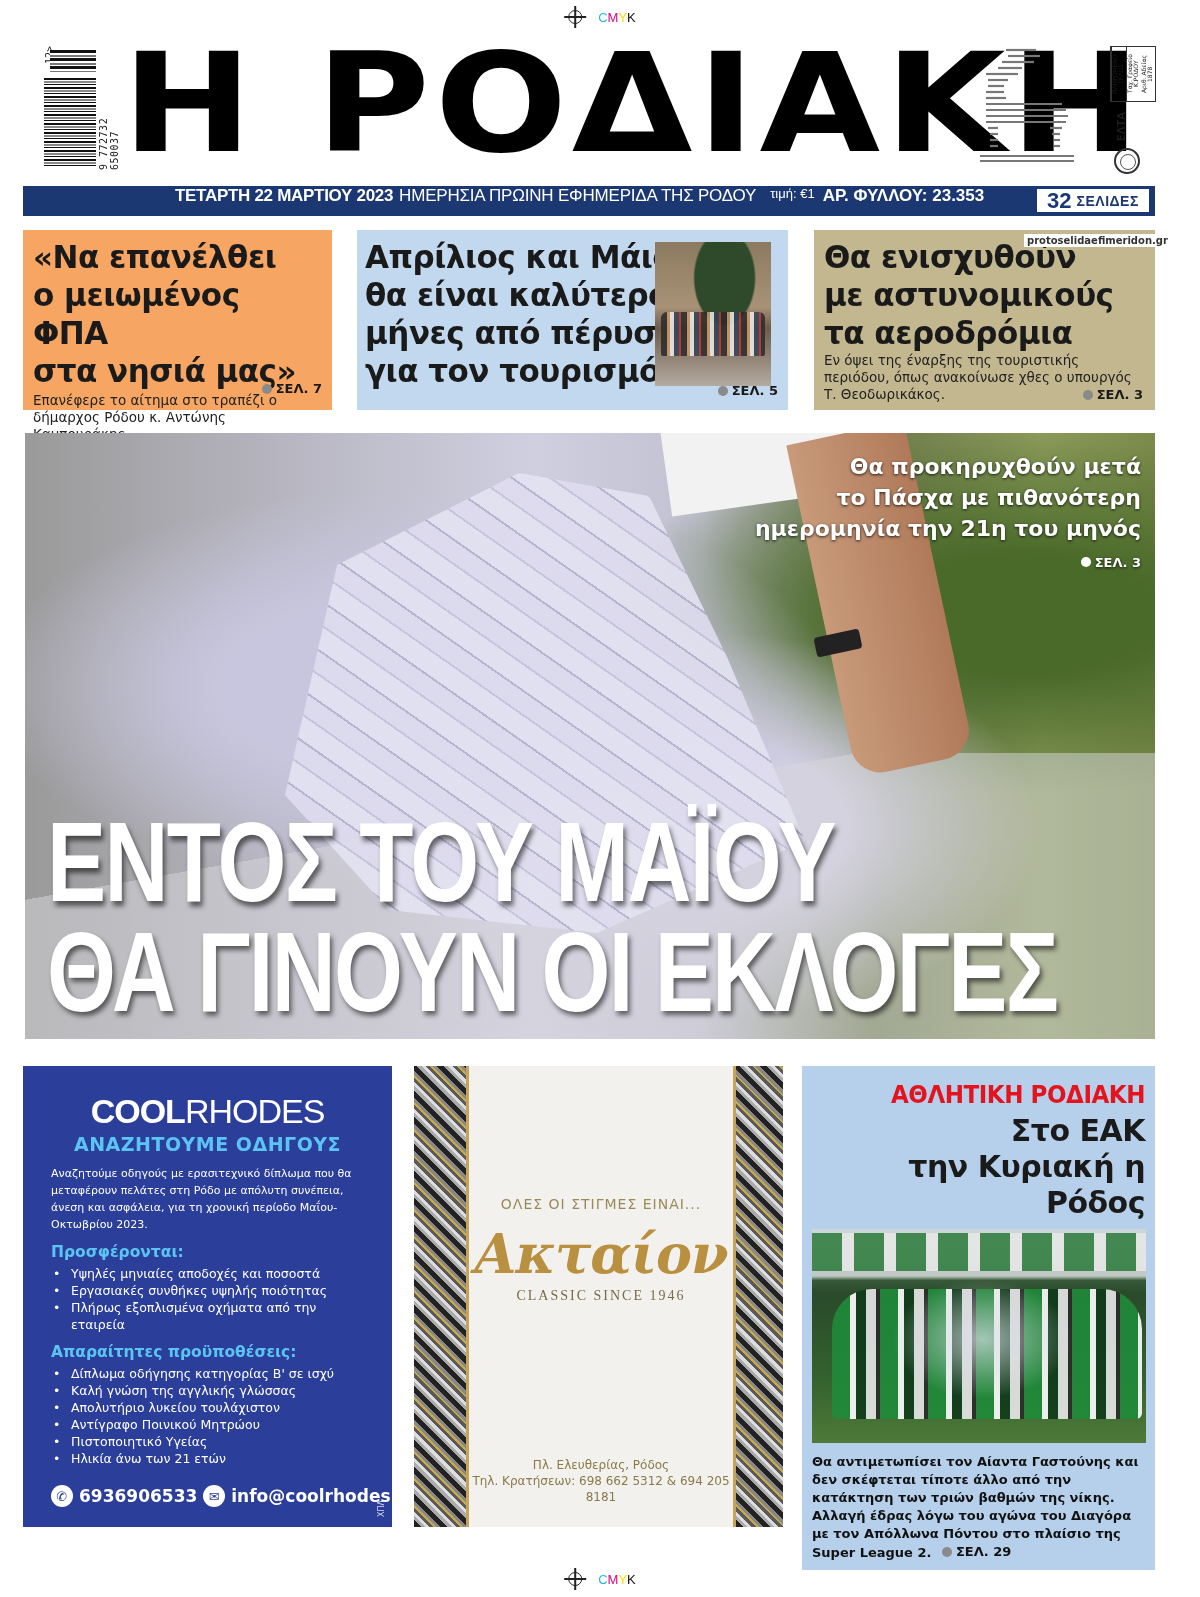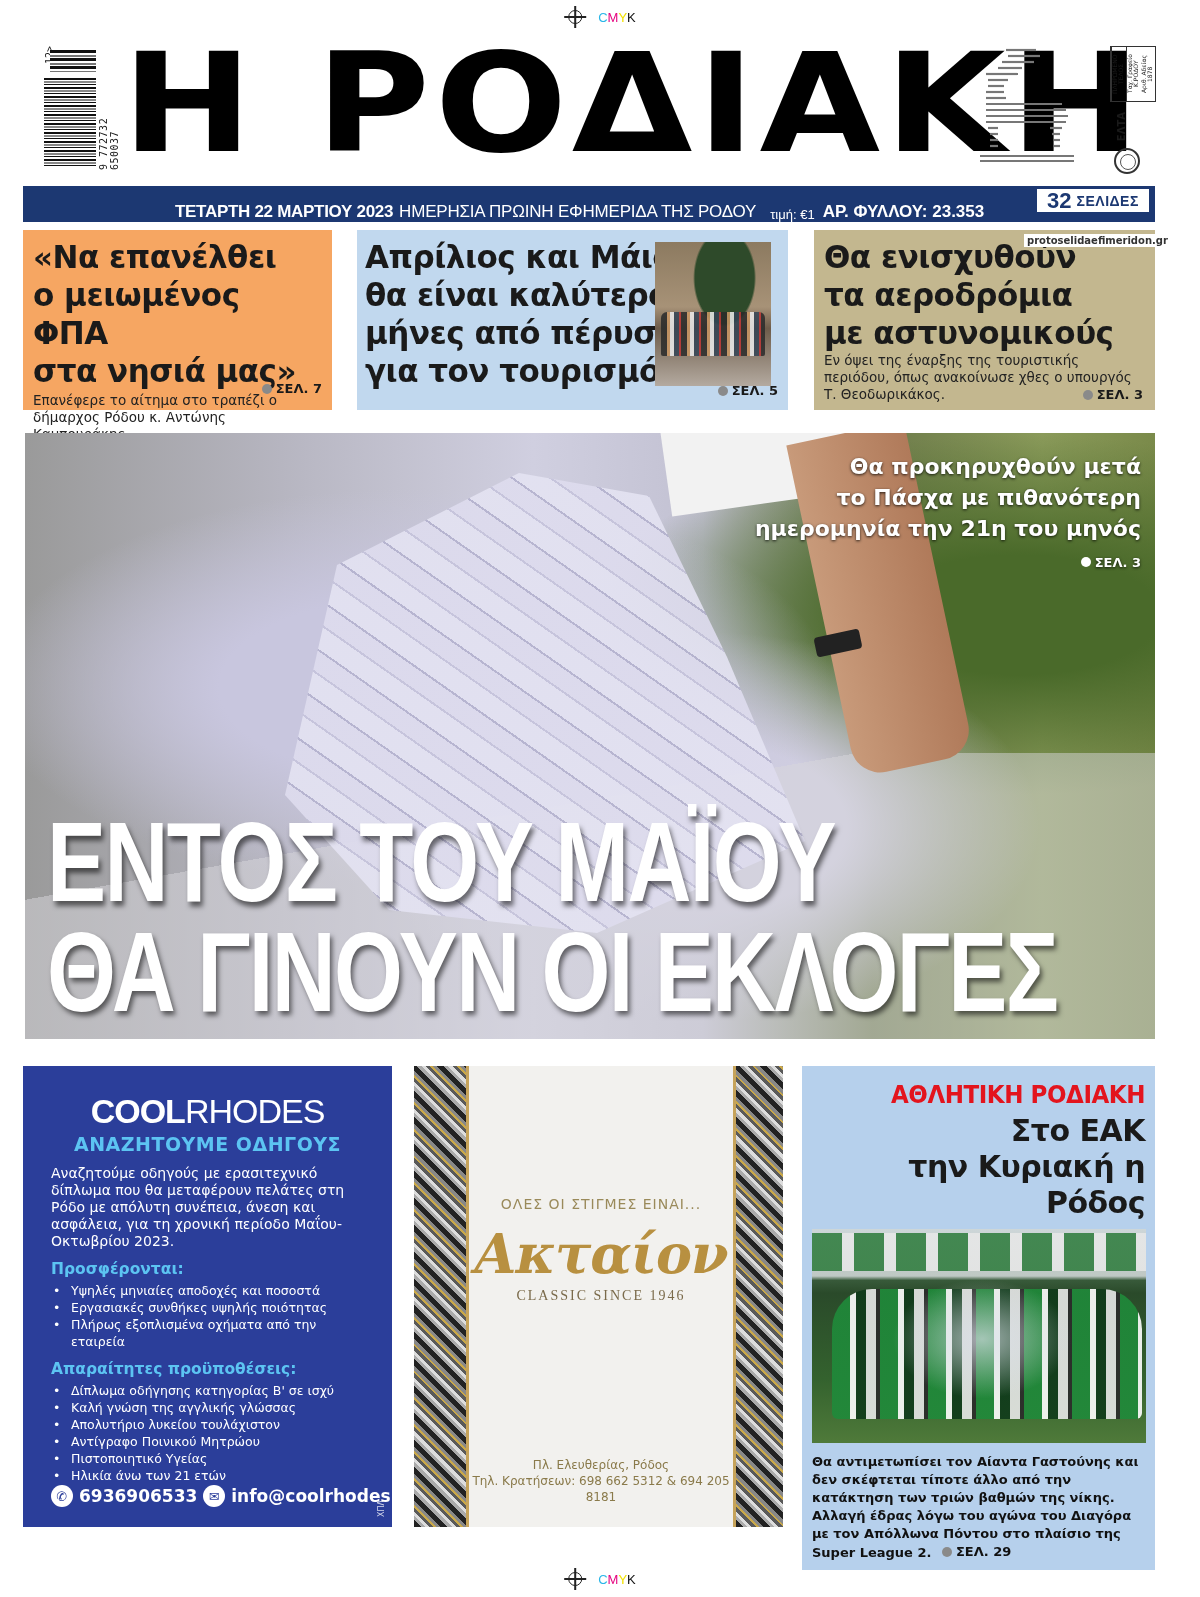--- a/index.html
+++ b/index.html
@@ -28,21 +28,21 @@
   .logo-title { position: absolute; left: 78px; top: -6px; font-family: "DejaVu Sans", sans-serif; font-weight: 900; font-size: 138px; letter-spacing: 4px; line-height: 140px; color: #000; transform: scaleX(1.13); transform-origin: left center; }
   .deer { position: absolute; left: 934px; top: 4px; width: 100px; height: 120px; }
   .stamp-box { position: absolute; left: 1066px; top: 6px; width: 46px; height: 56px; border: 1px solid #333; display: flex; }
   .stamp-box span { flex: 1; border-right: 1px solid #333; font-size: 6px; writing-mode: vertical-rl; transform: rotate(180deg); text-align: center; line-height: 1; padding: 2px 0; }
   .stamp-box span:last-child { border-right: none; }
   .elta { position: absolute; left: 1072px; top: 72px; font-size: 10px; font-weight: bold; writing-mode: vertical-rl; transform: rotate(180deg); }
   .elta-seal { position: absolute; left: 1070px; top: 108px; width: 26px; height: 26px; border: 2px solid #333; border-radius: 50%; }
   .elta-seal::after { content: ""; position: absolute; left: 4px; top: 4px; width: 14px; height: 14px; border: 1px solid #555; border-radius: 50%; }
 
   
-  .date-strip { position: absolute; top: 186px; left: 23px; width: 1132px; height: 36px; background: #1c3872; color: #fff; display: flex; align-items: flex-end; font-family: "Liberation Sans", sans-serif; font-stretch: condensed; }
+  .date-strip { position: absolute; top: 186px; left: 23px; width: 1132px; height: 30px; background: #1c3872; color: #fff; display: flex; align-items: flex-start; font-family: "Liberation Sans", sans-serif; font-stretch: condensed; }
   .date-strip .date { margin-left: 152px; font-size: 17px; font-weight: bold; letter-spacing: -0.3px; }
   .date-strip .desc { font-size: 17px; margin-left: 6px; letter-spacing: -0.2px; }
   .date-strip .price { font-size: 13px; margin-left: 14px; }
   .date-strip .issue-no { font-size: 17px; font-weight: bold; margin-left: 8px; }
   .pages-box { position: absolute; right: 4px; top: 1px; height: 27px; width: 116px; background: #fff; color: #1c3872; border: 2px solid #1c3872; display: flex; align-items: center; justify-content: center; gap: 5px; }
   .pages-box .n { font-size: 22px; font-weight: bold; }
   .pages-box .l { font-size: 14px; font-weight: bold; letter-spacing: 0.5px; }
 
   
   .teaser { position: absolute; top: 230px; height: 180px; }
@@ -91,21 +91,21 @@
   .lead .kicker .sel { color: #fff; font-size: 13px; margin-top: 2px; }
   .lead .kicker .sel .dot { background: #fff; }
   .lead .headline { position: absolute; left: 22px; top: 375px; color: #fff; font-family: "Liberation Sans", sans-serif; font-weight: bold; font-size: 108px; line-height: 104px; letter-spacing: -2px; transform: scaleX(0.82) scaleY(1.05); transform-origin: left top; text-shadow: 3px 4px 6px rgba(0,0,0,0.55); white-space: nowrap; }
 
   
   .ad-cool { position: absolute; left: 23px; top: 1066px; width: 369px; height: 461px; background: #2b3e9a; color: #fff; padding: 20px 28px 0 28px; }
   .cool-logo { text-align: center; font-size: 34px; letter-spacing: -1px; margin-top: 6px; font-family: "Liberation Sans", sans-serif; }
   .cool-logo .b { font-weight: 900; }
   .cool-logo .l { font-weight: normal; }
   .cool-sub { text-align: center; color: #5cc4f2; font-weight: bold; font-size: 19px; letter-spacing: 0.5px; margin-top: 2px; }
-  .cool-text { font-size: 14px; line-height: 17px; margin-top: 10px; }
+  .cool-text { font-size: 11px; line-height: 17px; margin-top: 10px; }
   .cool-h { color: #5cc4f2; font-weight: bold; font-size: 15.5px; margin-top: 10px; }
   .cool-list { list-style: none; margin-top: 4px; }
   .cool-list li { font-size: 12.5px; line-height: 17px; padding-left: 20px; position: relative; }
   .cool-list li::before { content: "•"; position: absolute; left: 2px; }
   .cool-contact { position: absolute; left: 28px; bottom: 20px; display: flex; align-items: center; gap: 6px; font-weight: bold; font-size: 17px; }
   .ic-circle { width: 22px; height: 22px; border-radius: 50%; background: #fff; color: #2b3e9a; display: inline-flex; align-items: center; justify-content: center; font-size: 13px; }
   .ad-cool .code { position: absolute; right: 6px; bottom: 10px; font-size: 8px; writing-mode: vertical-rl; transform: rotate(180deg); opacity: 0.8; }
 
   .ad-akt { position: absolute; left: 414px; top: 1066px; width: 369px; height: 461px; background:
       repeating-linear-gradient(45deg, #222 0 5px, #aaa 5px 8px, #ddd 8px 11px, #5a5a5a 11px 14px, #c9a84a 14px 16px, #888 16px 19px); }
@@ -218,22 +218,22 @@
     </div>
   <span class="sel">
       <span class="dot"></span>
       <span>ΣΕΛ. 5</span>
     </span>
 </div>
 
 <div class="teaser t3">
   <div class="h">
     <div>Θα ενισχυθούν</div>
+    <div>με αστυνομικούς</div>
     <div>τα αεροδρόμια</div>
-    <div>με αστυνομικούς</div>
   </div>
   <div class="sub">Εν όψει της έναρξης της τουριστικής περιόδου, όπως ανακοίνωσε χθες ο υπουργός Τ. Θεοδωρικάκος.</div>
   <span class="sel">
       <span class="dot"></span>
       <span>ΣΕΛ. 3</span>
     </span>
 </div>
 <div class="watermark">protoselidaefimeridon.gr</div>
 
 <div class="lead">

